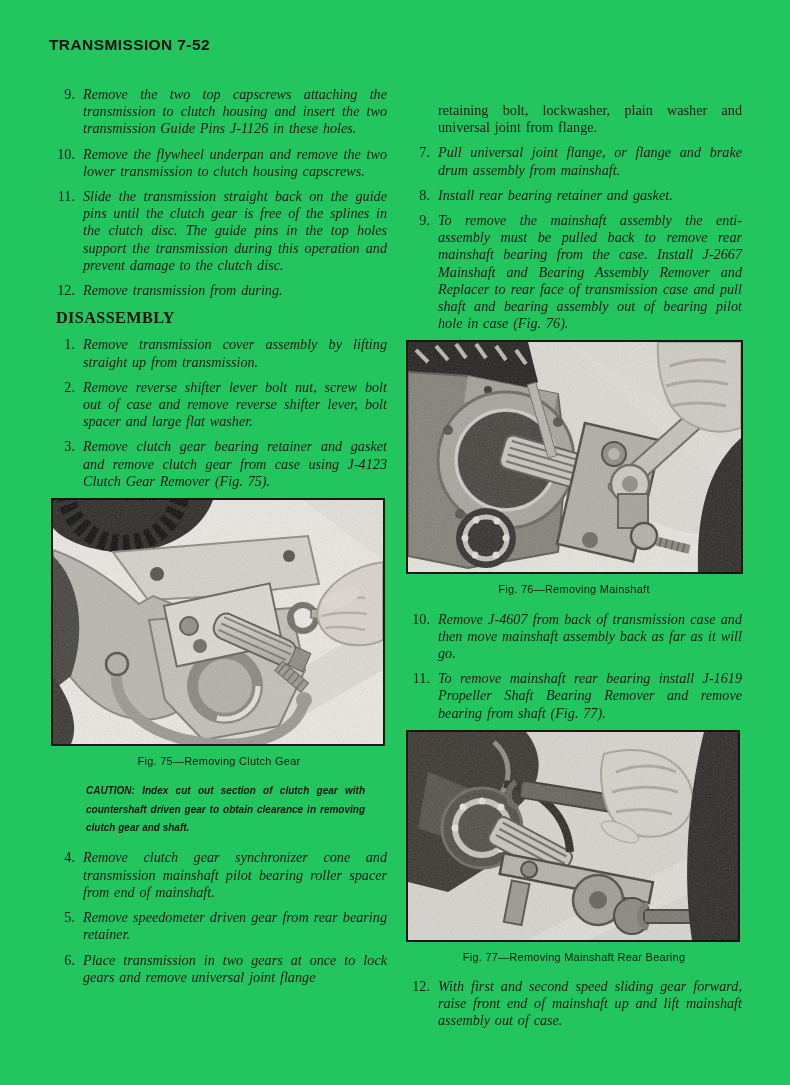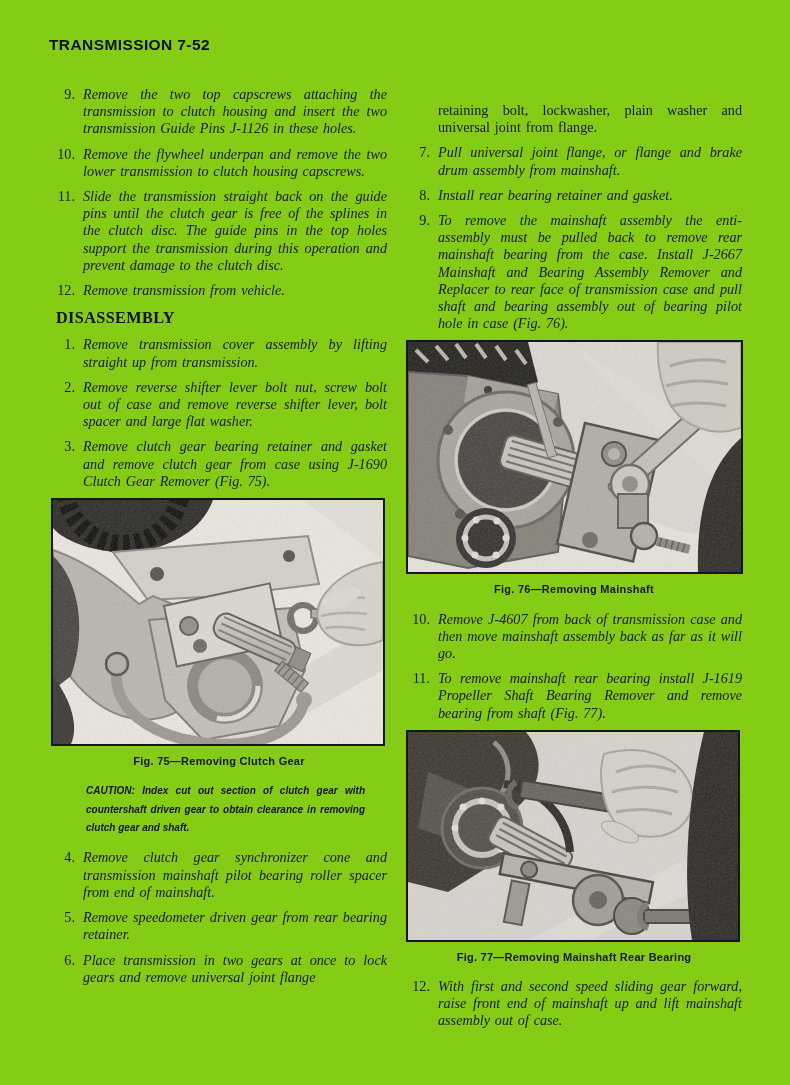--- a/index.html
+++ b/index.html
@@ -1,18 +1,18 @@
 <!DOCTYPE html>
 <html><head>
 <meta charset="utf-8">
 <style>
   html,body { margin:0; padding:0; background:#ffffff; }
   .page {
     position:relative; width:790px; height:1085px;
-    background:#84cc16; overflow:hidden;
+    background:#22c55e; overflow:hidden;
     font-family:"Liberation Serif", serif; color:#1c1b19;
   }
   .page-header {
     position:absolute; left:49px; top:36px;
     font-family:"Liberation Sans", sans-serif;
     font-weight:bold; font-size:15.5px; letter-spacing:.4px; color:#111;
   }
   .col { position:absolute; top:86px; width:338px; font-size:14.2px; line-height:17.2px; }
   .col-left  { left:49px; }
   .col-right { left:404px; }
@@ -25,21 +25,21 @@
     font-weight:bold; font-size:16.2px; letter-spacing:.4px;
     margin:11px 0 9px 7px; color:#111;
   }
   .continuation {
     margin:16px 0 8px 34px; text-align:justify; word-spacing:.09em;
   }
   .figure { margin:3px 0 0 2px; }
   .photo-frame { border:2px solid #181715; display:block; background:#e8e5df; }
   .fig-caption {
     text-align:center; font-family:"Liberation Sans", sans-serif;
-    font-weight:bold; font-size:11px; letter-spacing:.25px;
+    font-weight:normal; font-size:11px; letter-spacing:.25px;
     margin:7px 0 12px 0; color:#1a1917;
   }
   .caution {
     margin:2px 22px 12px 37px;
     font-family:"Liberation Sans", sans-serif;
     font-weight:bold; font-style:italic;
     font-size:10px; line-height:18.4px; text-align:justify; color:#161514;
   }
 </style>
 </head>
@@ -58,36 +58,36 @@
     <div class="step">
       <span class="num">10.</span>
       <span class="txt">Remove the flywheel underpan and remove the two lower transmission to clutch housing capscrews.</span>
     </div>
     <div class="step">
       <span class="num">11.</span>
       <span class="txt">Slide the transmission straight back on the guide pins until the clutch gear is free of the splines in the clutch disc. The guide pins in the top holes support the transmission during this operation and prevent damage to the clutch disc.</span>
     </div>
     <div class="step">
       <span class="num">12.</span>
-      <span class="txt">Remove transmission from vehicle.</span>
+      <span class="txt">Remove transmission from during.</span>
     </div>
 
     <div class="section-heading">DISASSEMBLY</div>
 
     <div class="step">
       <span class="num">1.</span>
       <span class="txt">Remove transmission cover assembly by lifting straight up from transmission.</span>
     </div>
     <div class="step">
       <span class="num">2.</span>
       <span class="txt">Remove reverse shifter lever bolt nut, screw bolt out of case and remove reverse shifter lever, bolt spacer and large flat washer.</span>
     </div>
     <div class="step">
       <span class="num">3.</span>
-      <span class="txt">Remove clutch gear bearing retainer and gasket and remove clutch gear from case using J-1690 Clutch Gear Remover (Fig. 75).</span>
+      <span class="txt">Remove clutch gear bearing retainer and gasket and remove clutch gear from case using J-4123 Clutch Gear Remover (Fig. 75).</span>
     </div>
 
     <div class="figure">
       <svg class="photo-frame" width="330" height="244" viewBox="0 0 330 244">
         <defs>
           <filter id="g75">
               <feTurbulence type="fractalNoise" baseFrequency="0.55" numOctaves="2" stitchTiles="stitch"></feTurbulence>
               <feColorMatrix type="saturate" values="0"></feColorMatrix>
             </filter>
           <linearGradient id="m75" x1="0" y1="0" x2="1" y2="1">

